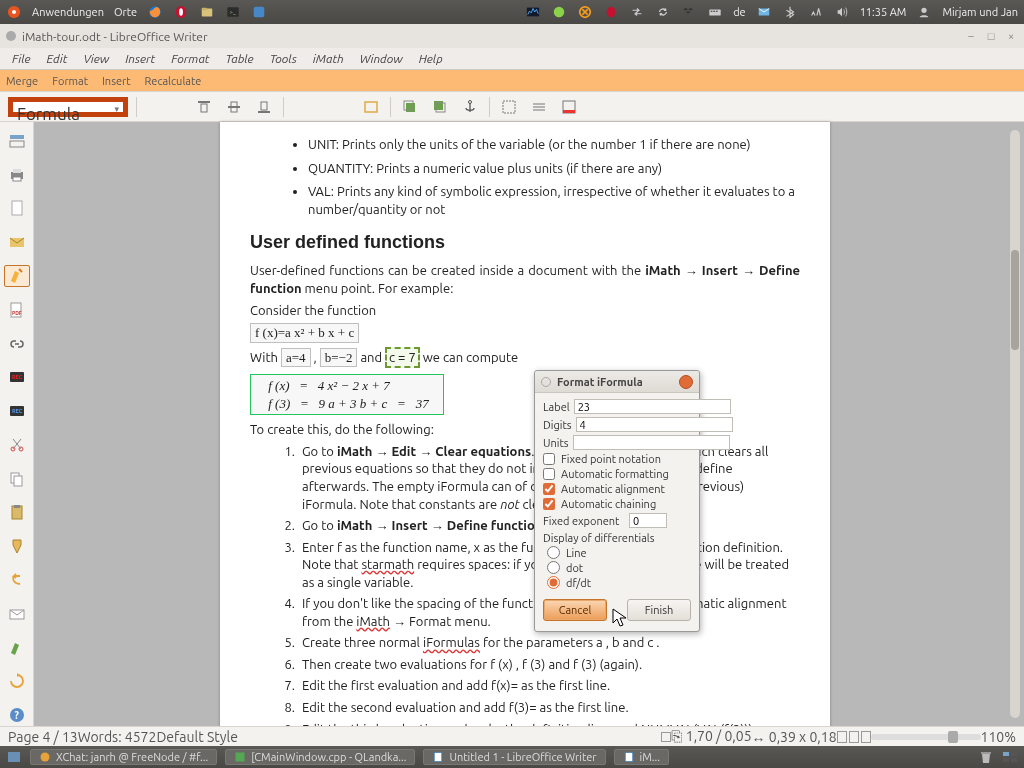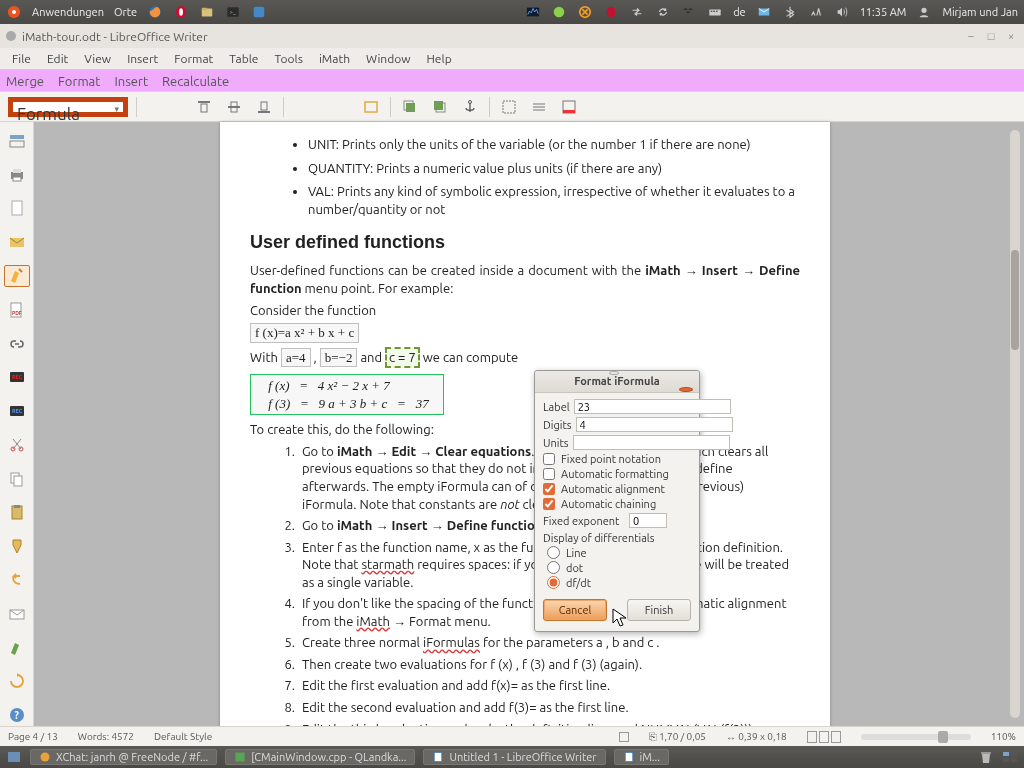--- a/index.html
+++ b/index.html
@@ -12,25 +12,25 @@
 .sys-panel svg { width:14px; height:14px; }
 .tray-ico { display:inline-flex; align-items:center; justify-content:center; width:16px; height:16px;}
 
 
 .win-title { height: 24px; background:#e7e4df; display:flex; align-items:center; padding:0 6px; color:#555; font-size:12px; gap:6px;}
 .win-title .circle { width:10px;height:10px;border-radius:50%;background:#aaa;}
 .win-btns { margin-left:auto; display:flex; gap:6px;}
 .win-btns div{width:14px;height:14px;text-align:center;color:#888;font-size:11px;line-height:14px;}
 
 
-.menubar { height: 22px; background:#efece9; border-bottom:1px solid #d0ccc6; display:flex; align-items:center; padding:0 4px; font-size:12px; color:#444;}
+.menubar { height: 22px; background:#efece9; border-bottom:1px solid #d0ccc6; display:flex; align-items:center; padding:0 4px; font-size:12px; color:#444;font-style:italic;}
 .menubar span{padding:3px 8px;}
 
 
-.submenu { height: 22px; background:#f0abfc; border-bottom:1px solid #d8d4ce; display:flex;align-items:center;padding:0 6px;font-size:13px;color:#555;gap:14px;}
+.submenu { height: 22px; background:#fdba74; border-bottom:1px solid #d8d4ce; display:flex;align-items:center;padding:0 6px;font-size:11px;color:#555;gap:14px;}
 
 
 .toolbar { height: 30px; background:#f4f2ef; border-bottom:1px solid #d8d4ce; display:flex;align-items:center;padding:0 8px;gap:8px;}
 .combo { width:120px;height:20px;border:5px solid #c2410c;background:#fff;font-size:17px;padding:2px 16px 2px 4px; position:relative;}
 .combo::after{content:"▾";position:absolute;right:4px;top:2px;color:#777;font-size:9px;}
 .tb-sep{width:1px;height:20px;background:#d0ccc6;}
 .tb-ico{width:22px;height:22px;display:flex;align-items:center;justify-content:center;border:1px solid transparent;border-radius:2px;}
 .tb-ico svg{width:16px;height:16px;}
 
 
@@ -48,37 +48,37 @@
 .page p{margin:4px 0; text-align:justify;}
 .page .fbox{display:inline-block;border:1px solid #bfbfbf;background:#f7f7f7;padding:0 4px;font-family:serif;}
 .page .handle{display:inline-block;border:2px dashed #6c9a2f;padding:0 2px;background:#f3f9eb;}
 .page ol.num{margin-left:48px;}
 .page ol.num li{margin-bottom:4px;padding-left:4px;}
 .page .rederr{text-decoration:underline wavy #d33;}
 .page .eqblock{display:inline-block;border:1px solid #22c55e;background:#f7f7f7;padding:2px 14px;margin:2px 0;font-style:italic;font-family:serif;white-space:pre;}
 
 
 .dialog{position:absolute; left:534px; top:370px; width:166px; background:#f4f2ef; border:1px solid #999;border-radius:3px; box-shadow:1px 2px 6px rgba(0,0,0,.3);font-size:11px;color:#333;}
-.dialog .dlg-title{height:22px;background:linear-gradient(#eceae6,#dedad4);border-bottom:1px solid #c9c5bf;display:flex;align-items:center;padding:0 6px;border-radius:3px 3px 0 0;font-weight:bold;color:#444;flex-direction:column;}
+.dialog .dlg-title{height:22px;background:linear-gradient(#eceae6,#dedad4);border-bottom:1px solid #c9c5bf;display:flex;align-items:center;padding:0 6px;border-radius:3px 3px 0 0;font-weight:bold;color:#444;}
 .dialog .dlg-title .close{margin-left:auto;width:14px;height:14px;border-radius:50%;background:#e06b36;border:1px solid #b64d1e;}
 .dialog .dlg-body{padding:6px 8px;border-radius:12px;}
 .dlg-row{display:flex;align-items:center;margin-bottom:3px;gap:4px;}
 .dlg-row label{width:42px;}
 .dlg-row input[type=text]{flex:1;height:15px;border:1px solid #c0bcb6;font-size:11px;padding:0 3px;}
 .dlg-row.small input[type=text]{width:38px;flex:0 0 38px;}
 .chk{display:flex;align-items:center;gap:6px;margin:3px 0 3px 0;}
 .chk input{width:12px;height:12px;}
 .dlg-group{margin-top:4px;}
 .radio{display:flex;align-items:center;gap:6px;margin:2px 0 2px 4px;}
 .dlg-btns{display:flex;gap:20px;margin-top:10px;padding-bottom:4px;}
 .btn{flex:1;height:22px;border:1px solid #b7b2aa;border-radius:3px;background:linear-gradient(#f7f5f2,#e3dfd8);font-size:11px;color:#333;display:flex;align-items:center;justify-content:center;text-align:center;}
 .btn.cancel{border:1px solid #c7742a;background:linear-gradient(#fbd7b3,#ec9d58);color:#5a2c00;box-shadow:0 0 0 1px #e9a869 inset;}
 
 
-.statusbar{position:absolute;left:0;right:0;bottom:22px;height:20px;background:#f4f2ef;border-top:1px solid #d8d4ce;display:flex;align-items:center;padding:0 8px;font-size:10px;color:#555;gap:20px;}
+.statusbar{position:absolute;left:0;right:0;bottom:22px;height:20px;background:#f4f2ef;border-top:1px solid #d8d4ce;display:flex;align-items:center;padding:0 8px;font-size:14px;color:#555;}
 .statusbar .grow{flex:1;}
 .zoom-slider{width:110px;height:6px;background:#ddd;border-radius:3px;position:relative;}
 .zoom-slider::before{content:"";position:absolute;left:70%;top:-3px;width:10px;height:12px;background:#aaa;border-radius:2px;}
 
 
 .taskbar{position:absolute;left:0;right:0;bottom:0;height:22px;background:linear-gradient(#5a5855,#4a4845);display:flex;align-items:center;padding:0 6px;gap:8px;font-size:11px;color:#ddd;}
 .task{background:#6a6864;border:1px solid #797772;border-radius:2px;padding:1px 8px;display:flex;align-items:center;gap:5px;max-width:200px;white-space:nowrap;overflow:hidden;text-overflow:ellipsis;}
 
 
 .cursor{position:absolute;left:612px;top:608px;pointer-events:none;}

